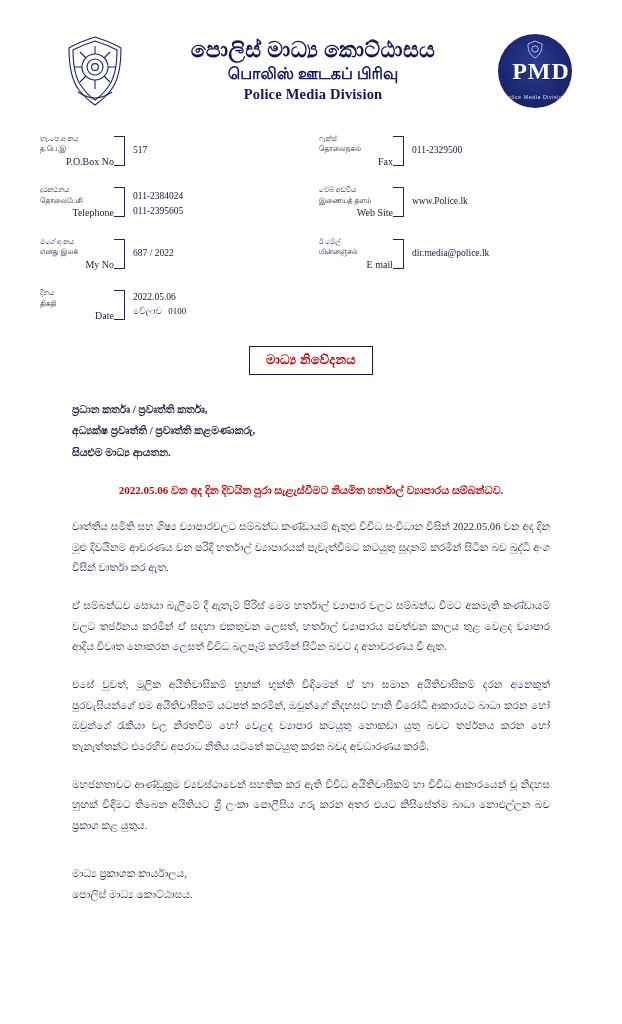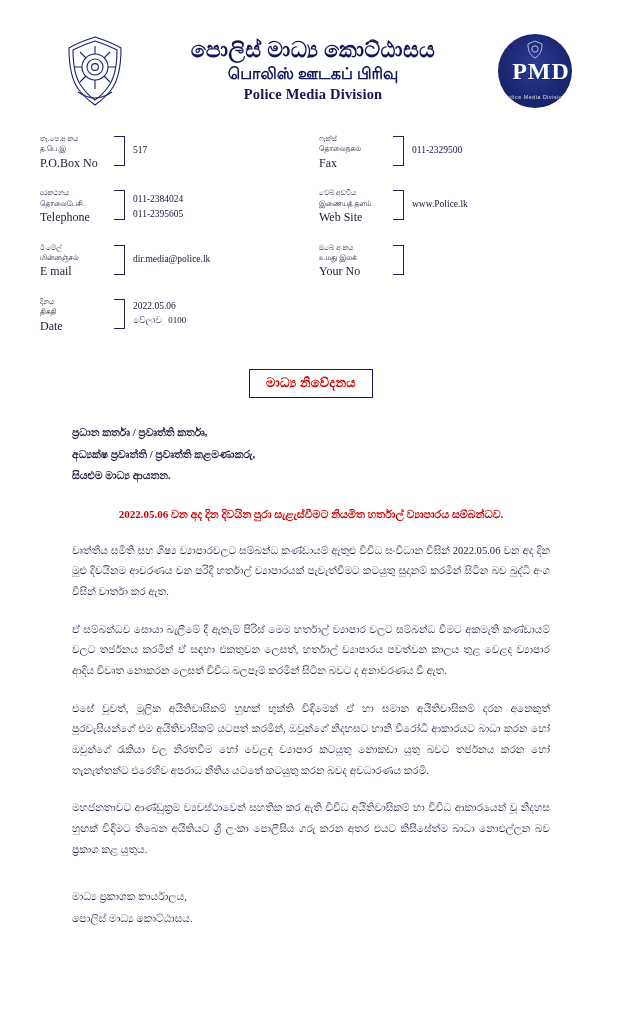--- a/index.html
+++ b/index.html
@@ -121,21 +121,21 @@
   }
   .labels {
     width: 74px;
     flex: 0 0 74px;
     font-size: 6.6px;
     line-height: 1.45;
     color: #1a1a3a;
   }
   .labels .lsi { font-family: "Liberation Serif", serif; font-size: 7.2px; }
   .labels .lta { font-family: "Liberation Serif", serif; font-size: 7.2px; }
-  .labels .len { font-family: "Liberation Serif", serif; font-size: 12px; }
+  .labels .len { font-family: "Liberation Serif", serif; font-size: 10px; text-align: right; }
   .bracket {
     width: 11px;
     flex: 0 0 11px;
     height: 30px;
     border-top: 1px solid #232350;
     border-right: 1px solid #232350;
     border-bottom: 1px solid #232350;
     margin-top: 2px;
     margin-right: 8px;
   }
@@ -145,21 +145,21 @@
     color: #14143c;
     padding-top: 9px;
     line-height: 1.5;
     white-space: pre-line;
   }
 
   
   .notice-wrap {
     display: flex;
     justify-content: center;
-    margin-top: 34px;
+    margin-top: 22px;
   }
   .notice-box {
     border: 1.6px solid #1a1a4a;
     padding: 5px 16px 6px 16px;
     color: #cc0000;
     font-family: "Liberation Serif", serif;
     font-weight: bold;
     font-size: 13px;
     letter-spacing: .3px;
   }
@@ -278,40 +278,40 @@
         <div class="lsi">වෙබ් අඩවිය</div>
         <div class="lta">இணையத்   தளம்</div>
         <div class="len">Web Site</div>
       </div>
       <div class="bracket"></div>
       <div class="value">www.Police.lk</div>
     </div>
 
     <div class="info-cell" style="grid-column:2;grid-row:2;margin-left:196px;position:absolute;"></div>
 
+    <div class="info-cell">
+      <div class="labels">
+        <div class="lsi">මගේ අංකය</div>
+        <div class="lta">எனது இலக்</div>
+        <div class="len">My No</div>
+      </div>
+      <div class="bracket"></div>
+      <div class="value">687 / 2022</div>
+    </div>
 
     <div class="info-cell">
       <div class="labels">
         <div class="lsi">ඊ මේල්</div>
         <div class="lta">மின்னஞ்சல்</div>
         <div class="len">E mail</div>
       </div>
       <div class="bracket"></div>
       <div class="value">dir.media@police.lk</div>
     </div>
 
-    <div class="info-cell">
-      <div class="labels">
-        <div class="lsi">ඔබේ අංකය</div>
-        <div class="lta">உமது இலக்</div>
-        <div class="len">Your No</div>
-      </div>
-      <div class="bracket"></div>
-      <div class="value"></div>
-    </div>
 
     <div class="info-cell">
       <div class="labels">
         <div class="lsi">දිනය</div>
         <div class="lta">திகதி</div>
         <div class="len">Date</div>
       </div>
       <div class="bracket"></div>
       <div style="padding-top:2px">
         <div class="value" style="padding-top:0">2022.05.06</div>

